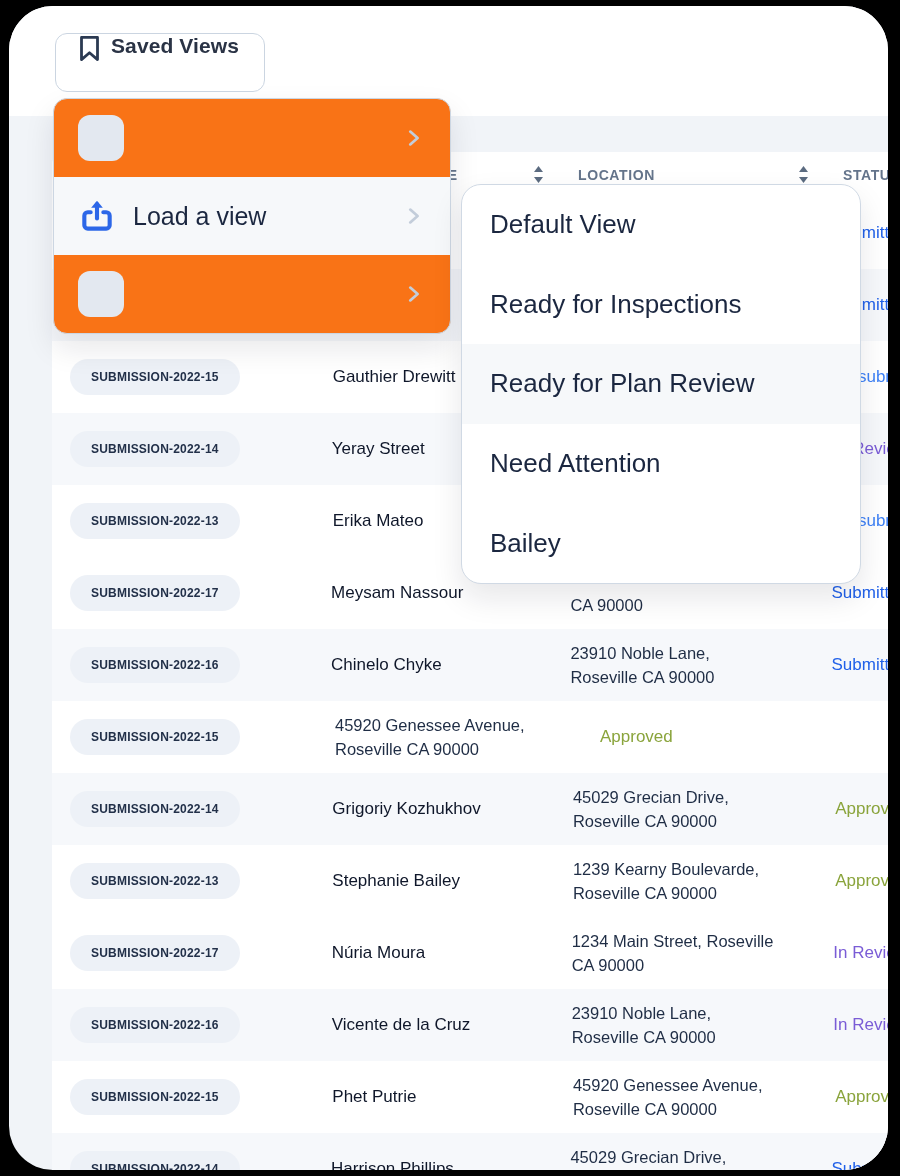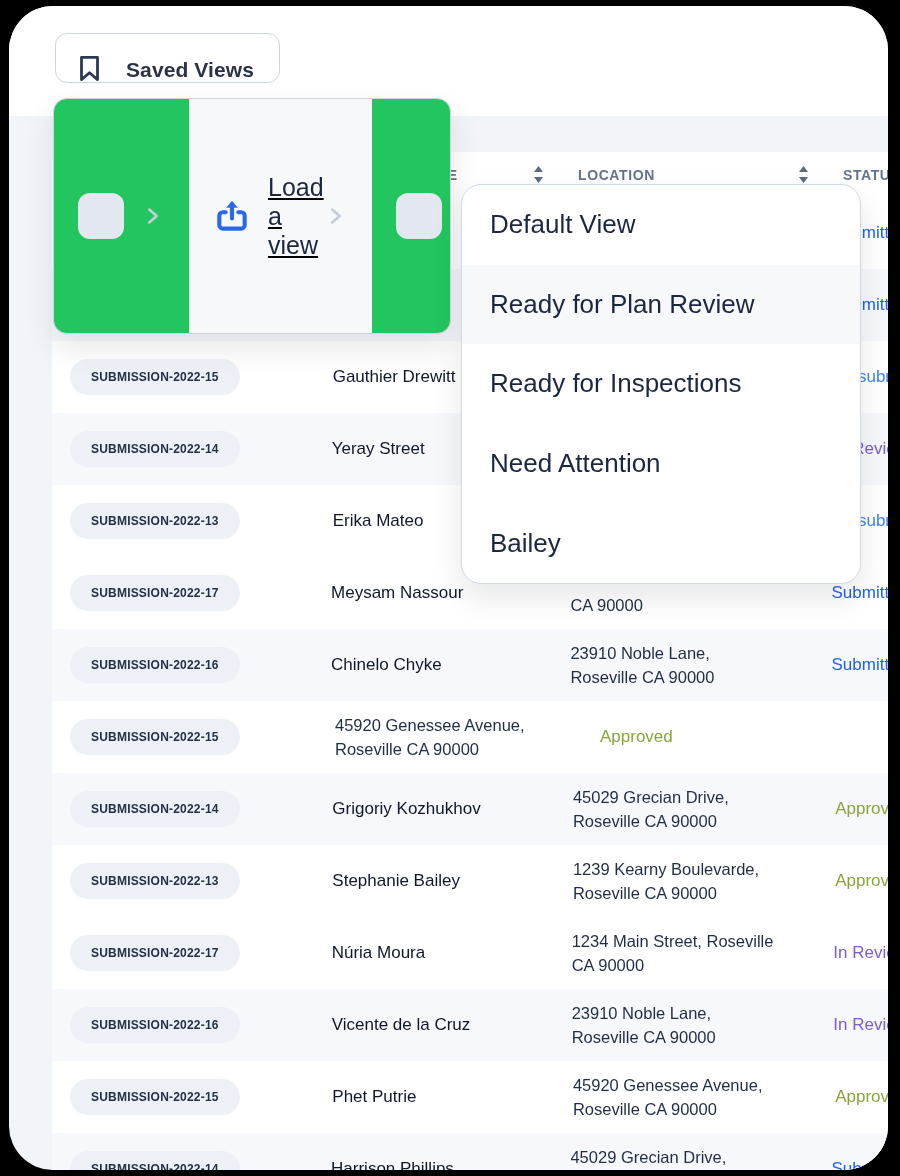--- a/index.html
+++ b/index.html
@@ -28,29 +28,29 @@
   .row.shaded { background:#f6f8fb; }
   .cell-id { width:283px; padding-left:18px; display:flex; align-items:center; }
   .badge { display:inline-flex; align-items:center; height:36px; padding:0 21px;
     background:#edf1f7; border-radius:18px; color:#223049; font-weight:700;
     font-size:12px; letter-spacing:.2px; white-space:nowrap; }
   .cell-name { width:243px; font-size:17px; color:#0f172a; white-space:nowrap; }
   .cell-loc { width:265px; font-size:16.5px; line-height:24px; color:#1f2d45; white-space:pre-line; }
   .cell-status { flex:1; font-size:17px; white-space:nowrap; }
 
   
-  .sv-btn { position:absolute; left:46px; top:27px; height:50px; z-index:6;
-    display:inline-flex; align-items:flex-end; gap:25px; padding:0 25px 0 22px;
+  .sv-btn { position:absolute; left:46px; top:27px; height:59px; z-index:6;
+    display:inline-flex; align-items:flex-start; gap:10px; padding:0 25px 0 22px;
     background:#fff; border:1.5px solid #cbd5e1; border-radius:12px; cursor:pointer; }
   .sv-btn span { font-size:21px; font-weight:600; color:#2a3345; letter-spacing:.1px; }
 
   
   .menu { position:absolute; left:44px; top:92px; width:398px; height:236px; z-index:5;
-    background:#22c55e; border:1px solid #ccd6e2; border-radius:14px;
-    box-shadow:0 14px 30px rgba(15,23,42,.10); display:flex; overflow:hidden;text-decoration:underline; }
+    background:#f97316; border:1px solid #ccd6e2; border-radius:14px;
+    box-shadow:0 14px 30px rgba(15,23,42,.10); display:flex; flex-direction:column; overflow:hidden; }
   .menu-item { display:flex; align-items:center; padding:0 26px 0 24px; flex:1; cursor:pointer; }
   .menu-item.highlighted { background:#f6f8fa; }
   .ph-square { width:46px; height:46px; border-radius:12px; background:#e3e8f0; }
   .menu-item .label { margin-left:17px; font-size:25px; color:#1b2740; }
   .chev { margin-left:auto; display:flex; }
 
   
   .submenu { position:absolute; left:452px; top:178px; width:400px; height:400px; z-index:5;
     background:#fff; border:1px solid #d0d9e4; border-radius:20px;
     box-shadow:0 14px 30px rgba(15,23,42,.10); display:flex; flex-direction:column; overflow:hidden; }
@@ -265,19 +265,19 @@
           <span class="chev">
             <svg width="22" height="22" viewBox="0 0 24 24" fill="none" stroke="#c3cdda" stroke-width="3" stroke-linecap="round" stroke-linejoin="round">
               <polyline points="9 5 17 12 9 19"></polyline>
             </svg>
           </span>
         </div>
       </div>
 
     <div class="submenu">
         <div class="submenu-item">Default View</div>
+        <div class="submenu-item">Ready for Inspections</div>
         <div class="submenu-item highlighted">Ready for Plan Review</div>
-        <div class="submenu-item">Ready for Inspections</div>
         <div class="submenu-item">Need Attention</div>
         <div class="submenu-item">Bailey</div>
       </div>
   </div>
 </div>
 
 </body></html>

